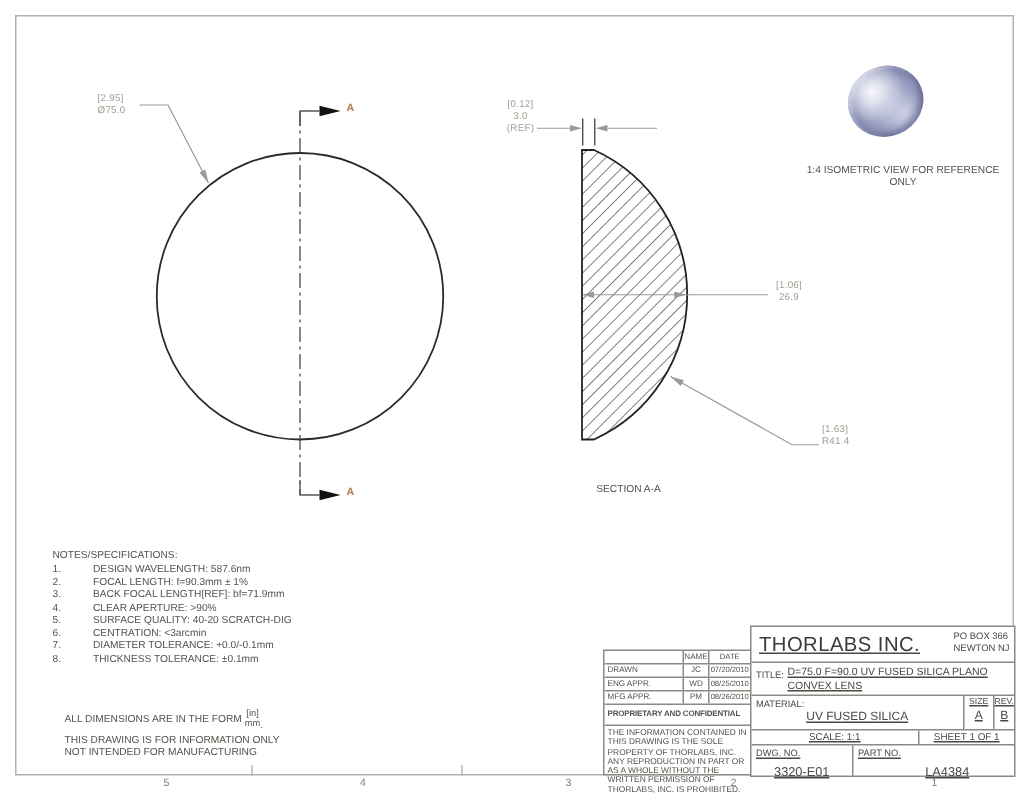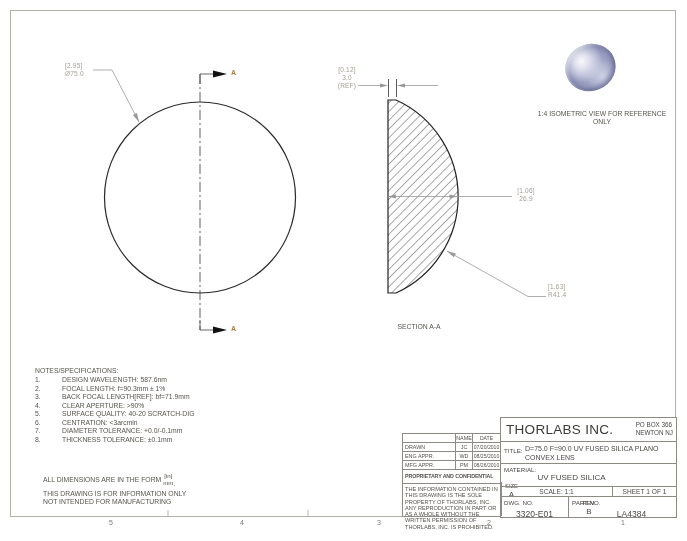--- a/index.html
+++ b/index.html
@@ -30,29 +30,29 @@
   
   .lens{width:51px;height:47px;border-radius:50%;transform:rotate(-22deg);
     background:
       radial-gradient(circle at 38% 30%, rgba(252,252,255,.95) 0%, rgba(243,244,250,.75) 16%, rgba(190,195,220,0) 46%),
       radial-gradient(circle at 66% 78%, rgba(216,219,236,.85) 0%, rgba(172,177,206,.35) 34%, rgba(0,0,0,0) 62%),
       radial-gradient(ellipse at 50% 50%, #a6abc9 28%, #8a90b6 58%, #6e74a0 84%, #5a608c 100%);
     box-shadow:inset -2px -3px 5px rgba(60,64,110,.45), inset 2px 2px 3px rgba(255,255,255,.5);}
   
   .tbtext{color:#4b4844;}
   .cellbox{box-sizing:border-box;position:absolute;border:1px solid #8d8a83;background:#fff;}
-  .row{box-sizing:border-box;position:relative;border-top:1px solid #8d8a83;}
+  .row{box-sizing:border-box;position:relative;border-top:1px solid #8d8a83;text-decoration:underline;}
   .row.first{border-top:none;}
   .company-row{height:23px;}
   .company{font-size:13.5px;letter-spacing:.3px;color:#3d3b38;line-height:23px;padding-left:5px;white-space:nowrap;}
   .addr{position:absolute;right:3px;top:3px;font-size:6.3px;line-height:8px;white-space:nowrap;}
   .title-row{height:22px;}
   .small-label{font-size:6.2px;color:#4b4844;}
   .title-lines{margin-left:24px;padding-top:3px;font-size:7px;line-height:8.5px;white-space:nowrap;}
-  .mat-row{height:23px;display:flex;flex-direction:column;}
+  .mat-row{height:23px;display:flex;}
   .mat-cell{box-sizing:border-box;width:141px;position:relative;}
   .mat-val{text-align:center;font-size:8px;margin-top:4px;}
   .sr-cell{box-sizing:border-box;border-left:1px solid #8d8a83;position:relative;text-align:center;}
   .sr-cell .lab{font-size:5.8px;display:block;margin-top:1px;}
   .sr-cell .val{font-size:8px;display:block;margin-top:1px;}
   .scale-row{height:10px;display:flex;font-size:6.6px;line-height:9px;}
   .scale-cell{box-sizing:border-box;width:112px;text-align:center;border-right:1px solid #8d8a83;}
   .sheet-cell{flex:1;text-align:center;}
   .dwg-row{height:22px;display:flex;}
   .dwg-cell{box-sizing:border-box;width:68px;border-right:1px solid #8d8a83;position:relative;}

